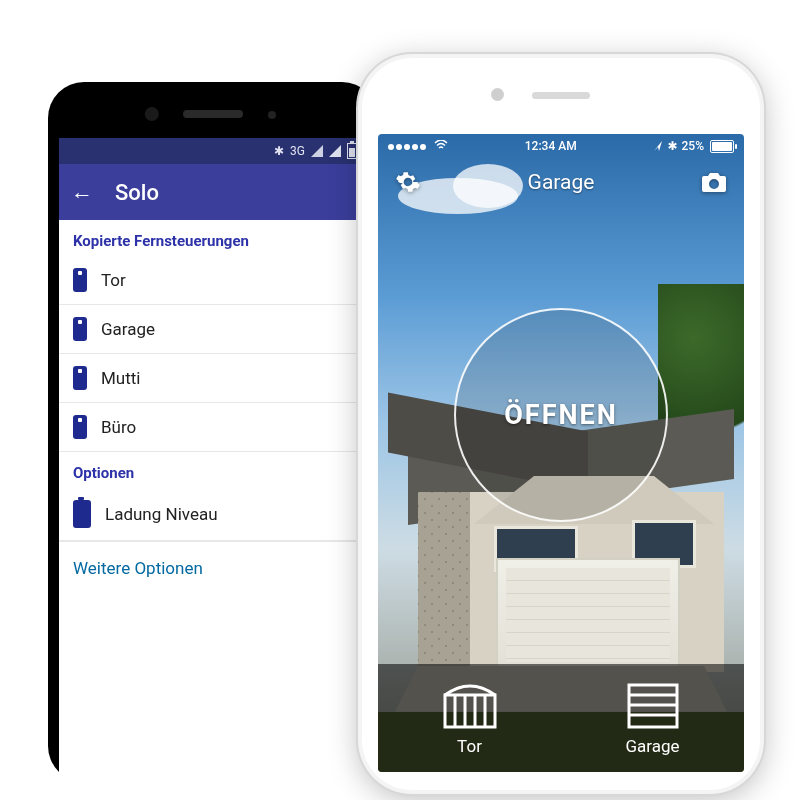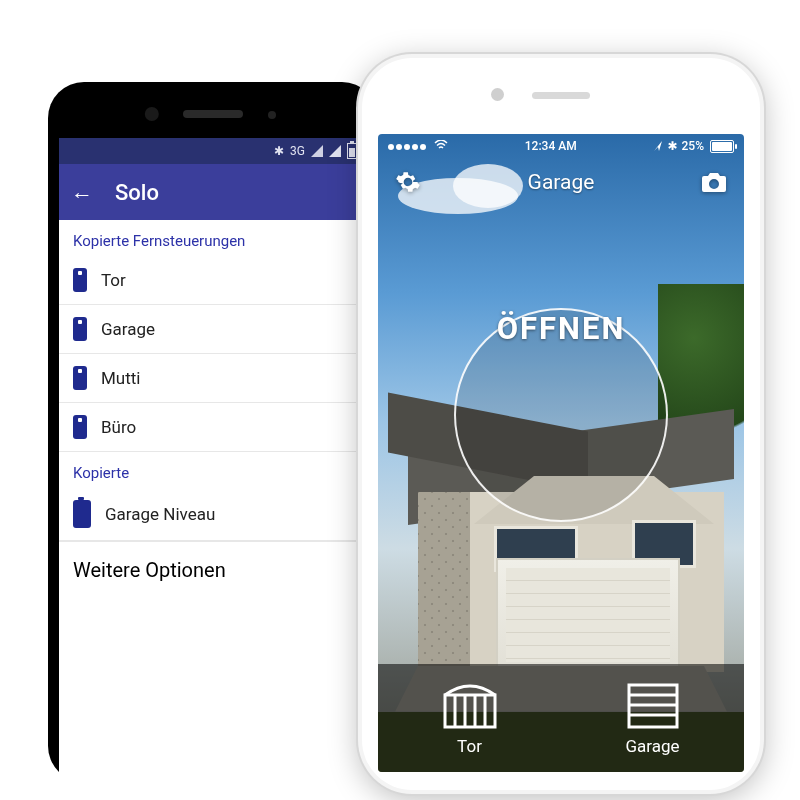--- a/index.html
+++ b/index.html
@@ -11,27 +11,27 @@
 .android .cam{position:absolute;top:25px;left:50%;transform:translateX(-130%);width:14px;height:14px;border-radius:50%;background:#1a1a1a;margin-left:-50px}
 .android .sensor{position:absolute;top:29px;left:50%;margin-left:55px;width:8px;height:8px;background:#222;border-radius:50%}
 .android .screen{position:absolute;left:11px;right:11px;top:56px;bottom:0;background:#fff;overflow:hidden}
 
 
 .a-status{height:26px;background:#293170;color:#e0e2f0;display:flex;justify-content:flex-end;align-items:center;gap:6px;padding:0 10px;font-size:12px}
 
 .a-bar{height:56px;background:#3b3e9b;color:#fff;display:flex;align-items:center;padding:0 12px;gap:22px;font-size:22px;font-weight:500}
 .a-bar .back{font-size:22px}
 
-.a-section{padding:12px 14px 6px;color:#2d32a8;font-weight:400;font-size:15px}
+.a-section{padding:12px 14px 6px;color:#2d32a8;font-weight:700;font-size:15px}
 .a-item{display:flex;align-items:center;gap:14px;padding:12px 14px;border-bottom:1px solid #e7e7e7;font-size:17px;color:#222}
 .a-item .ric{width:14px;height:24px;border-radius:3px;background:#1f2a8e;position:relative}
 .a-item .ric:after{content:"";position:absolute;top:3px;left:50%;transform:translateX(-50%);width:4px;height:4px;background:#fff;border-radius:1px}
 .batt{width:14px;height:24px;border:2px solid #1f2a8e;border-radius:3px;background:#1f2a8e;position:relative}
 .batt:after{content:"";position:absolute;top:-5px;left:3px;width:6px;height:3px;background:#1f2a8e;border-radius:1px}
-.a-link{padding:16px 14px;border-top:1px solid #e7e7e7;color:#000000;font-size:20px}
+.a-link{padding:16px 14px;border-top:1px solid #e7e7e7;color:#0369a1;font-size:17px}
 
 
 .tri{width:0;height:0;border-style:solid;border-width:0 0 12px 12px;border-color:transparent transparent #e0e2f0 transparent}
 .tri2{opacity:.9}
 .abatt{width:8px;height:14px;border:1px solid #e0e2f0;position:relative}
 .abatt:before{content:"";position:absolute;left:1px;right:1px;bottom:1px;top:4px;background:#e0e2f0}
 .abatt:after{content:"";position:absolute;top:-3px;left:2px;width:4px;height:2px;background:#e0e2f0}
 
 
 .iphone{position:absolute;left:358px;top:54px;width:406px;height:740px;background:#f4f4f4;border-radius:54px;box-shadow:0 0 0 2px #d7d7d7, 0 6px 30px rgba(0,0,0,.25)}
@@ -67,21 +67,21 @@
 .ios-status .right{display:flex;align-items:center;gap:4px}
 .ibatt{display:inline-block;width:22px;height:11px;border:1px solid #fff;border-radius:2px;position:relative;margin-left:2px}
 .ibatt:after{content:"";position:absolute;right:-4px;top:3px;width:2px;height:5px;background:#fff;border-radius:1px}
 .ibatt:before{content:"";position:absolute;inset:1px;background:#fff;border-radius:1px}
 
 .ios-top{position:absolute;top:28px;left:0;right:0;display:flex;align-items:center;justify-content:space-between;color:#fff;padding:6px 16px;font-size:21px}
 .ios-top .title{flex:1;text-align:center;font-weight:400;text-shadow:0 1px 2px rgba(0,0,0,.4)}
 .gear,.cambtn{width:28px;height:28px;display:flex;align-items:center;justify-content:center}
 .gear svg,.cambtn svg{filter:drop-shadow(0 1px 2px rgba(0,0,0,.4))}
 
-.bigbtn{position:absolute;top:44%;left:50%;transform:translate(-50%,-50%);width:210px;height:210px;border:2px solid rgba(255,255,255,.9);border-radius:50%;display:flex;justify-content:center;color:#fff;font-size:31px;font-weight:700;letter-spacing:2px;text-shadow:0 1px 3px rgba(0,0,0,.5);background:rgba(0,0,0,.12)}
+.bigbtn{position:absolute;top:44%;left:50%;transform:translate(-50%,-50%);width:210px;height:210px;border:2px solid rgba(255,255,255,.9);border-radius:50%;display:flex;align-items:center;justify-content:center;color:#fff;font-size:27px;font-weight:700;letter-spacing:2px;text-shadow:0 1px 3px rgba(0,0,0,.5);background:rgba(0,0,0,.12)}
 
 .ios-tabs{position:absolute;left:0;right:0;bottom:0;height:108px;background:rgba(0,0,0,.55);display:flex}
 .ios-tab{flex:1;display:flex;flex-direction:column;align-items:center;justify-content:center;gap:6px;color:#fff;font-size:17px}
 .ios-tab .ticon{height:50px;display:flex;align-items:center;justify-content:center}
 
 </style>
 </head>
 <body>
 
 <div id="stage">
@@ -116,24 +116,24 @@
       </div>
       <div class="a-item">
         <span class="ric"></span>
         <span>Mutti</span>
       </div>
       <div class="a-item">
         <span class="ric"></span>
         <span>Büro</span>
       </div>
 
-      <div class="a-section">Kopierte</div>
+      <div class="a-section">Optionen</div>
       <div class="a-item">
         <span class="batt"></span>
-        <span>Garage Niveau</span>
+        <span>Ladung Niveau</span>
       </div>
 
       <div class="a-link">
         <span>Weitere Optionen</span>
       </div>
 
     </div>
   </div>
 
   <div class="iphone">

